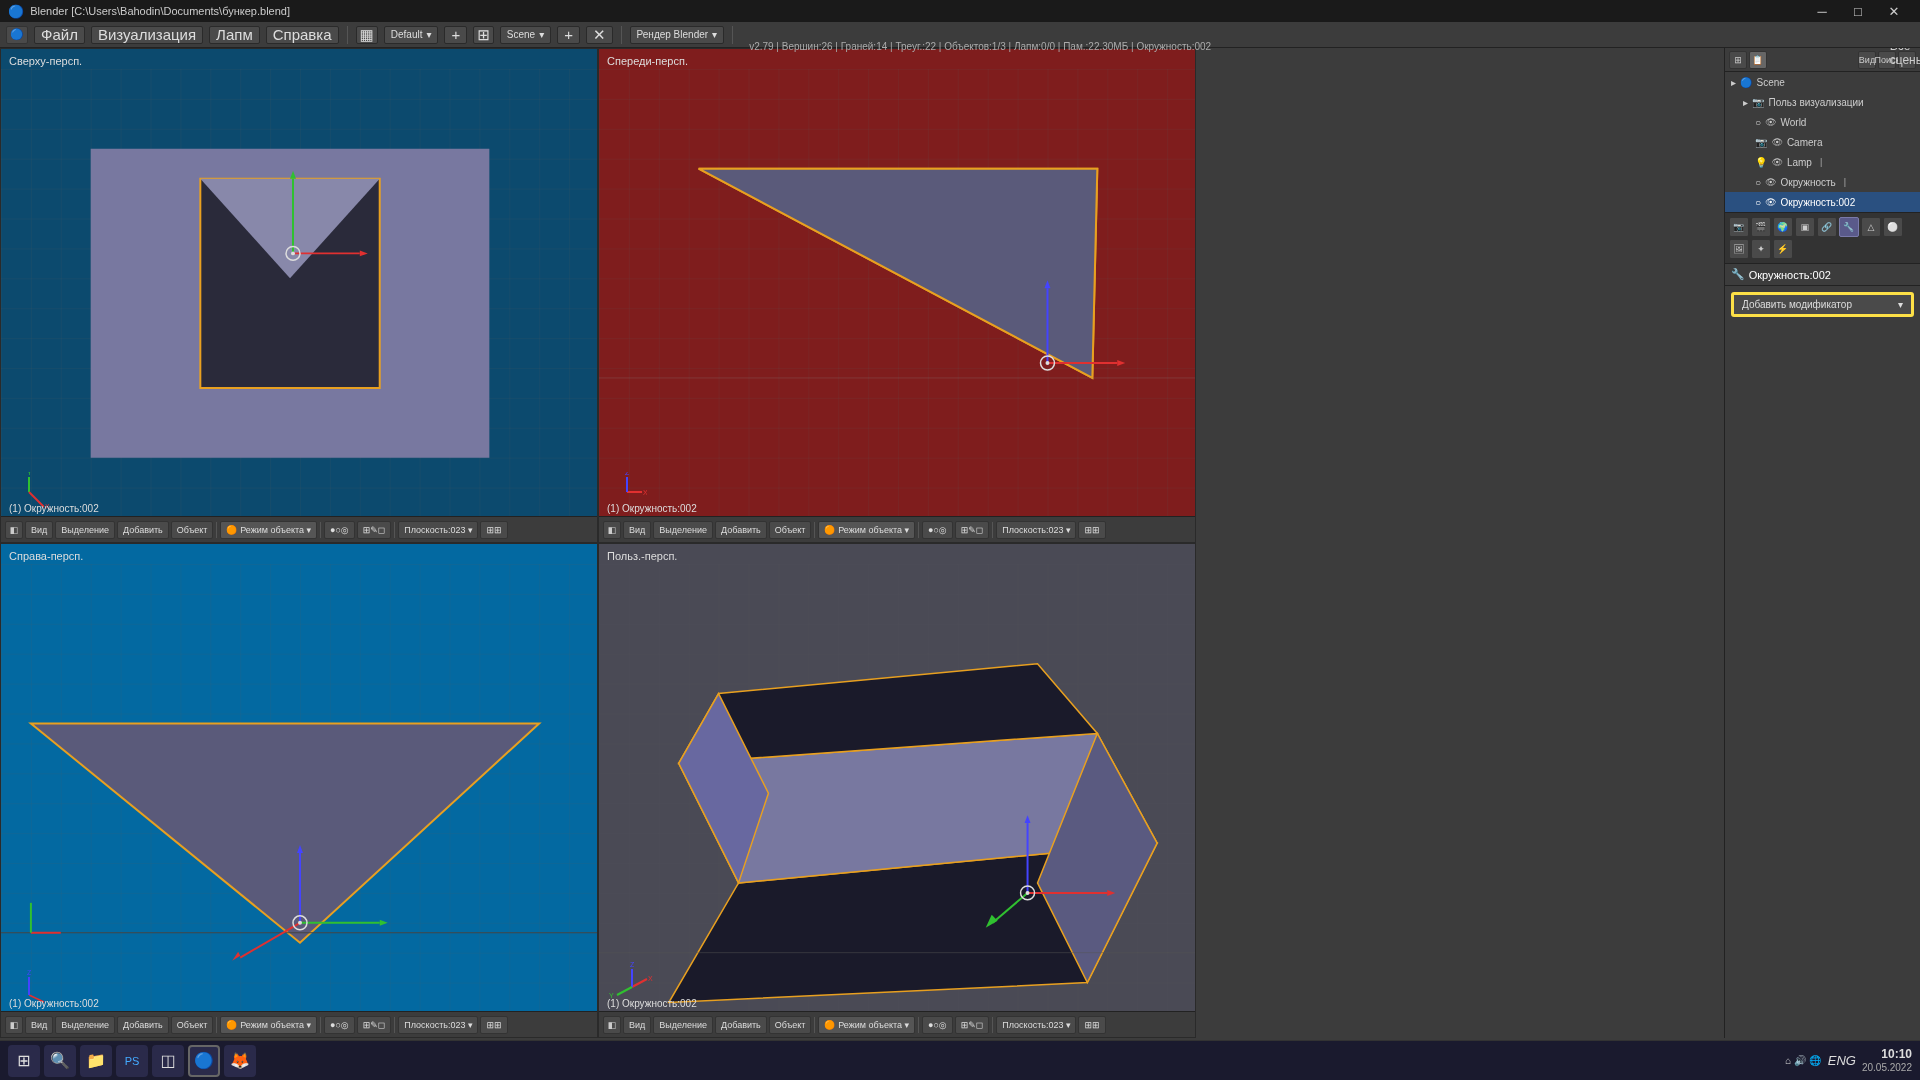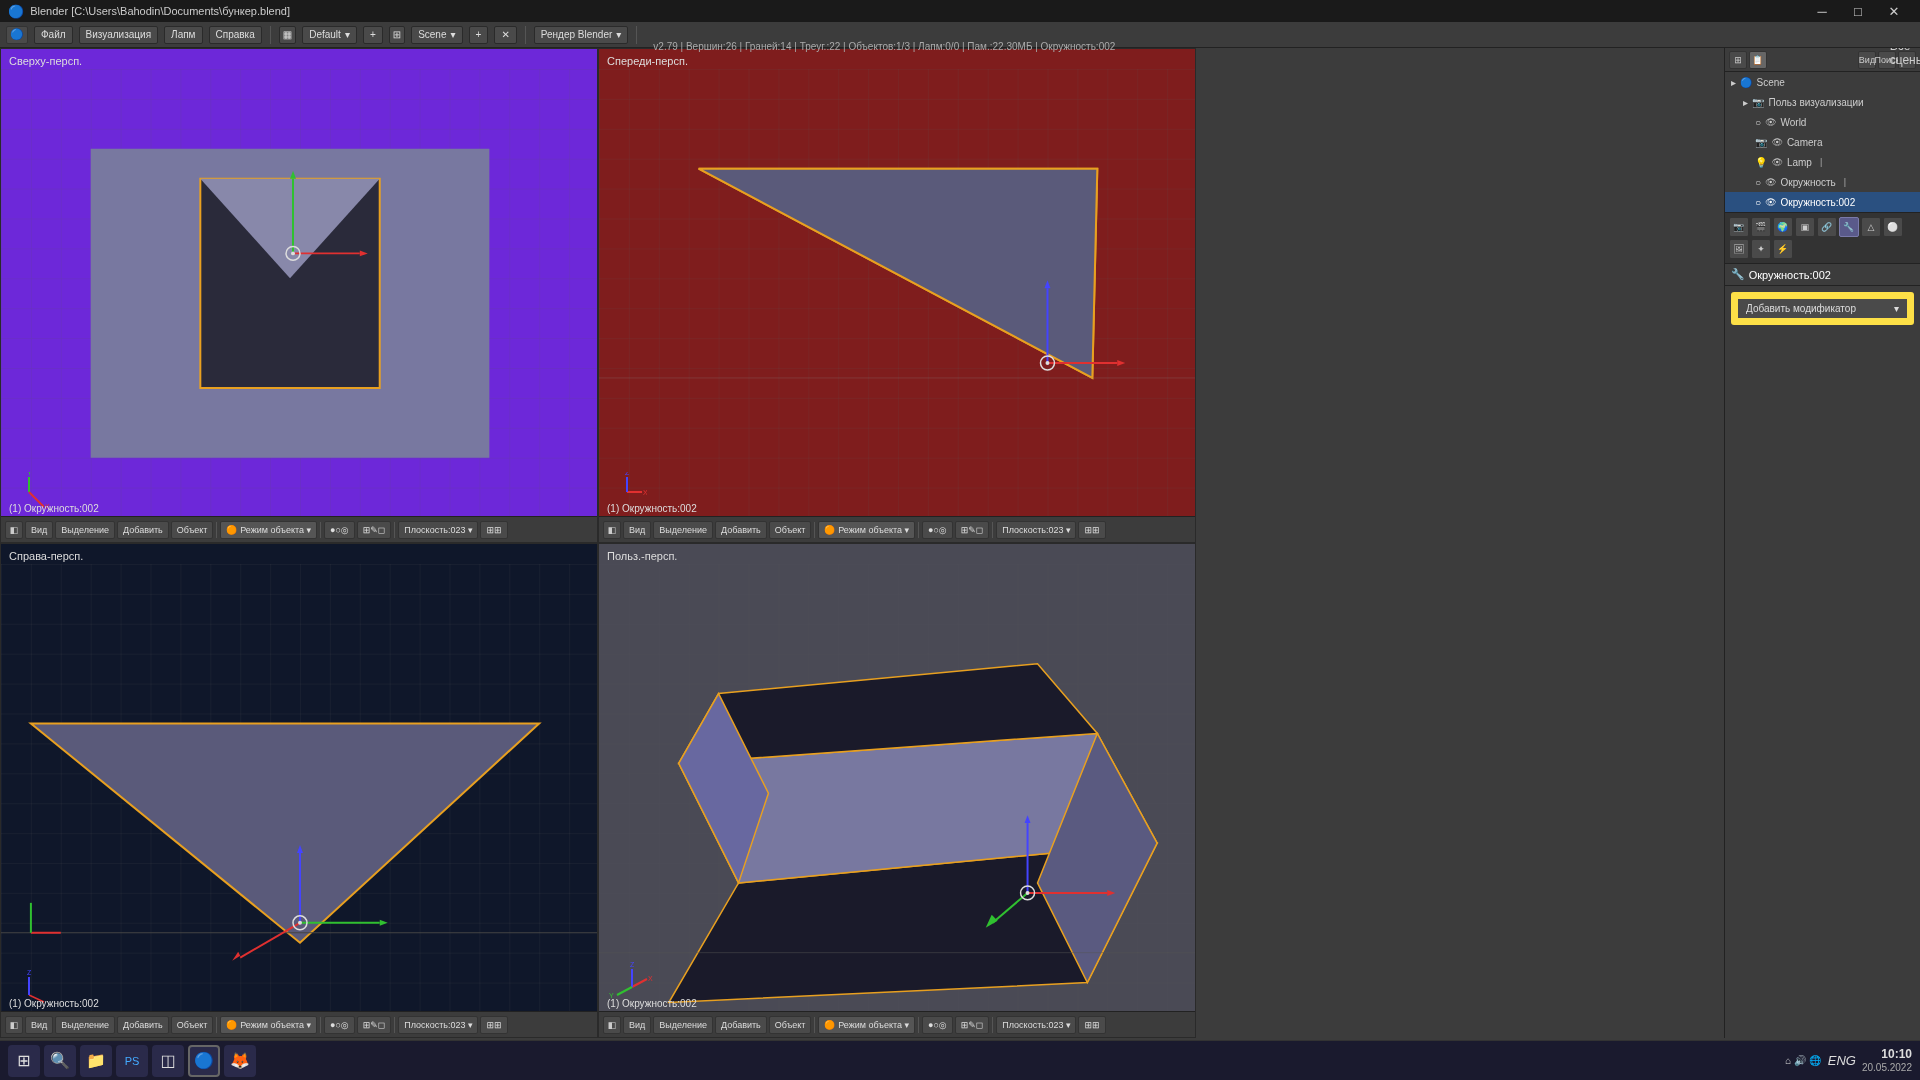--- a/index.html
+++ b/index.html
@@ -45,21 +45,21 @@
       align-items: center;
       padding: 0 6px;
       gap: 6px;
       border-bottom: 1px solid #222;
       z-index: 90;
     }
     .topbar-btn {
       background: #4a4a4a;
       border: 1px solid #2a2a2a;
       color: #ddd;
-      font-size: 10px;
+      font-size: 15px;
       padding: 1px 6px;
       cursor: pointer;
       border-radius: 2px;
       height: 18px;
       display: flex; align-items: center;
     }
     .topbar-sep { width: 1px; height: 18px; background: #555; margin: 0 2px; }
     .topbar-dropdown {
       background: #4a4a4a;
       border: 1px solid #2a2a2a;
@@ -227,21 +227,21 @@
       background: #3c3c3c;
       border-bottom: 1px solid #222;
       display: flex;
       align-items: center;
       gap: 4px;
     }
     #modifier-btn {
       margin: 6px;
       padding: 4px 8px;
       background: #4a4a4a;
-      border: 7px solid #fde047;
+      border: 3px solid #fde047;
       color: #ddd;
       font-size: 10px;
       border-radius: 3px;
       cursor: pointer;
       display: flex;
       align-items: center;
       justify-content: space-between;
       width: calc(100% - 12px);
     }
 
@@ -321,21 +321,21 @@
   <div class="topbar-dropdown">
     <span>Рендер Blender</span>
     <span>▾</span>
   </div>
   <div class="topbar-sep"></div>
   <div class="topbar-stats">v2.79 | Вершин:26 | Граней:14 | Треуг.:22 | Объектов:1/3 | Лапм:0/0 | Пам.:22.30МБ | Окружность:002</div>
 </div>
 
 <div id="main-area">
 
-  <div class="viewport" style="background:#6d28d9;padding-left:8px;">
+  <div class="viewport" style="background:#0c4a6e;padding-left:8px;">
     <div class="viewport-label">Сверху-персп.</div>
     <svg class="vp-svg" viewBox="0 0 598 450" preserveAspectRatio="none">
 
       <defs>
         <pattern id="grid-tl" width="30" height="30" patternUnits="userSpaceOnUse">
           <path d="M 30 0 L 0 0 0 30" fill="none" stroke="#555" stroke-width="0.5" opacity="0.5"></path>
         </pattern>
       </defs>
       <rect width="598" height="450" fill="url(#grid-tl)"></rect>
 
@@ -419,21 +419,21 @@
       <div class="vp-btn" style="background:#555;">🟠 Режим объекта ▾</div>
       <div class="vp-sep"></div>
       <div class="vp-btn">●○◎</div>
       <div class="vp-btn">⊞✎◻</div>
       <div class="vp-sep"></div>
       <div class="vp-btn">Плоскость:023 ▾</div>
       <div class="vp-btn">⊞⊞</div>
     </div>
   </div>
 
-  <div class="viewport" style="background:#0f172a;">
+  <div class="viewport" style="background:#0369a1;">
     <div class="viewport-label">Справа-персп.</div>
     <svg class="vp-svg" viewBox="0 0 598 450" preserveAspectRatio="none">
       <defs>
         <pattern id="grid-bl" width="30" height="30" patternUnits="userSpaceOnUse">
           <path d="M 30 0 L 0 0 0 30" fill="none" stroke="#555" stroke-width="0.5" opacity="0.5"></path>
         </pattern>
       </defs>
       <rect width="598" height="450" fill="url(#grid-bl)"></rect>
 
       <polygon points="30,120 540,120 540,350 30,350" fill="none"></polygon>

